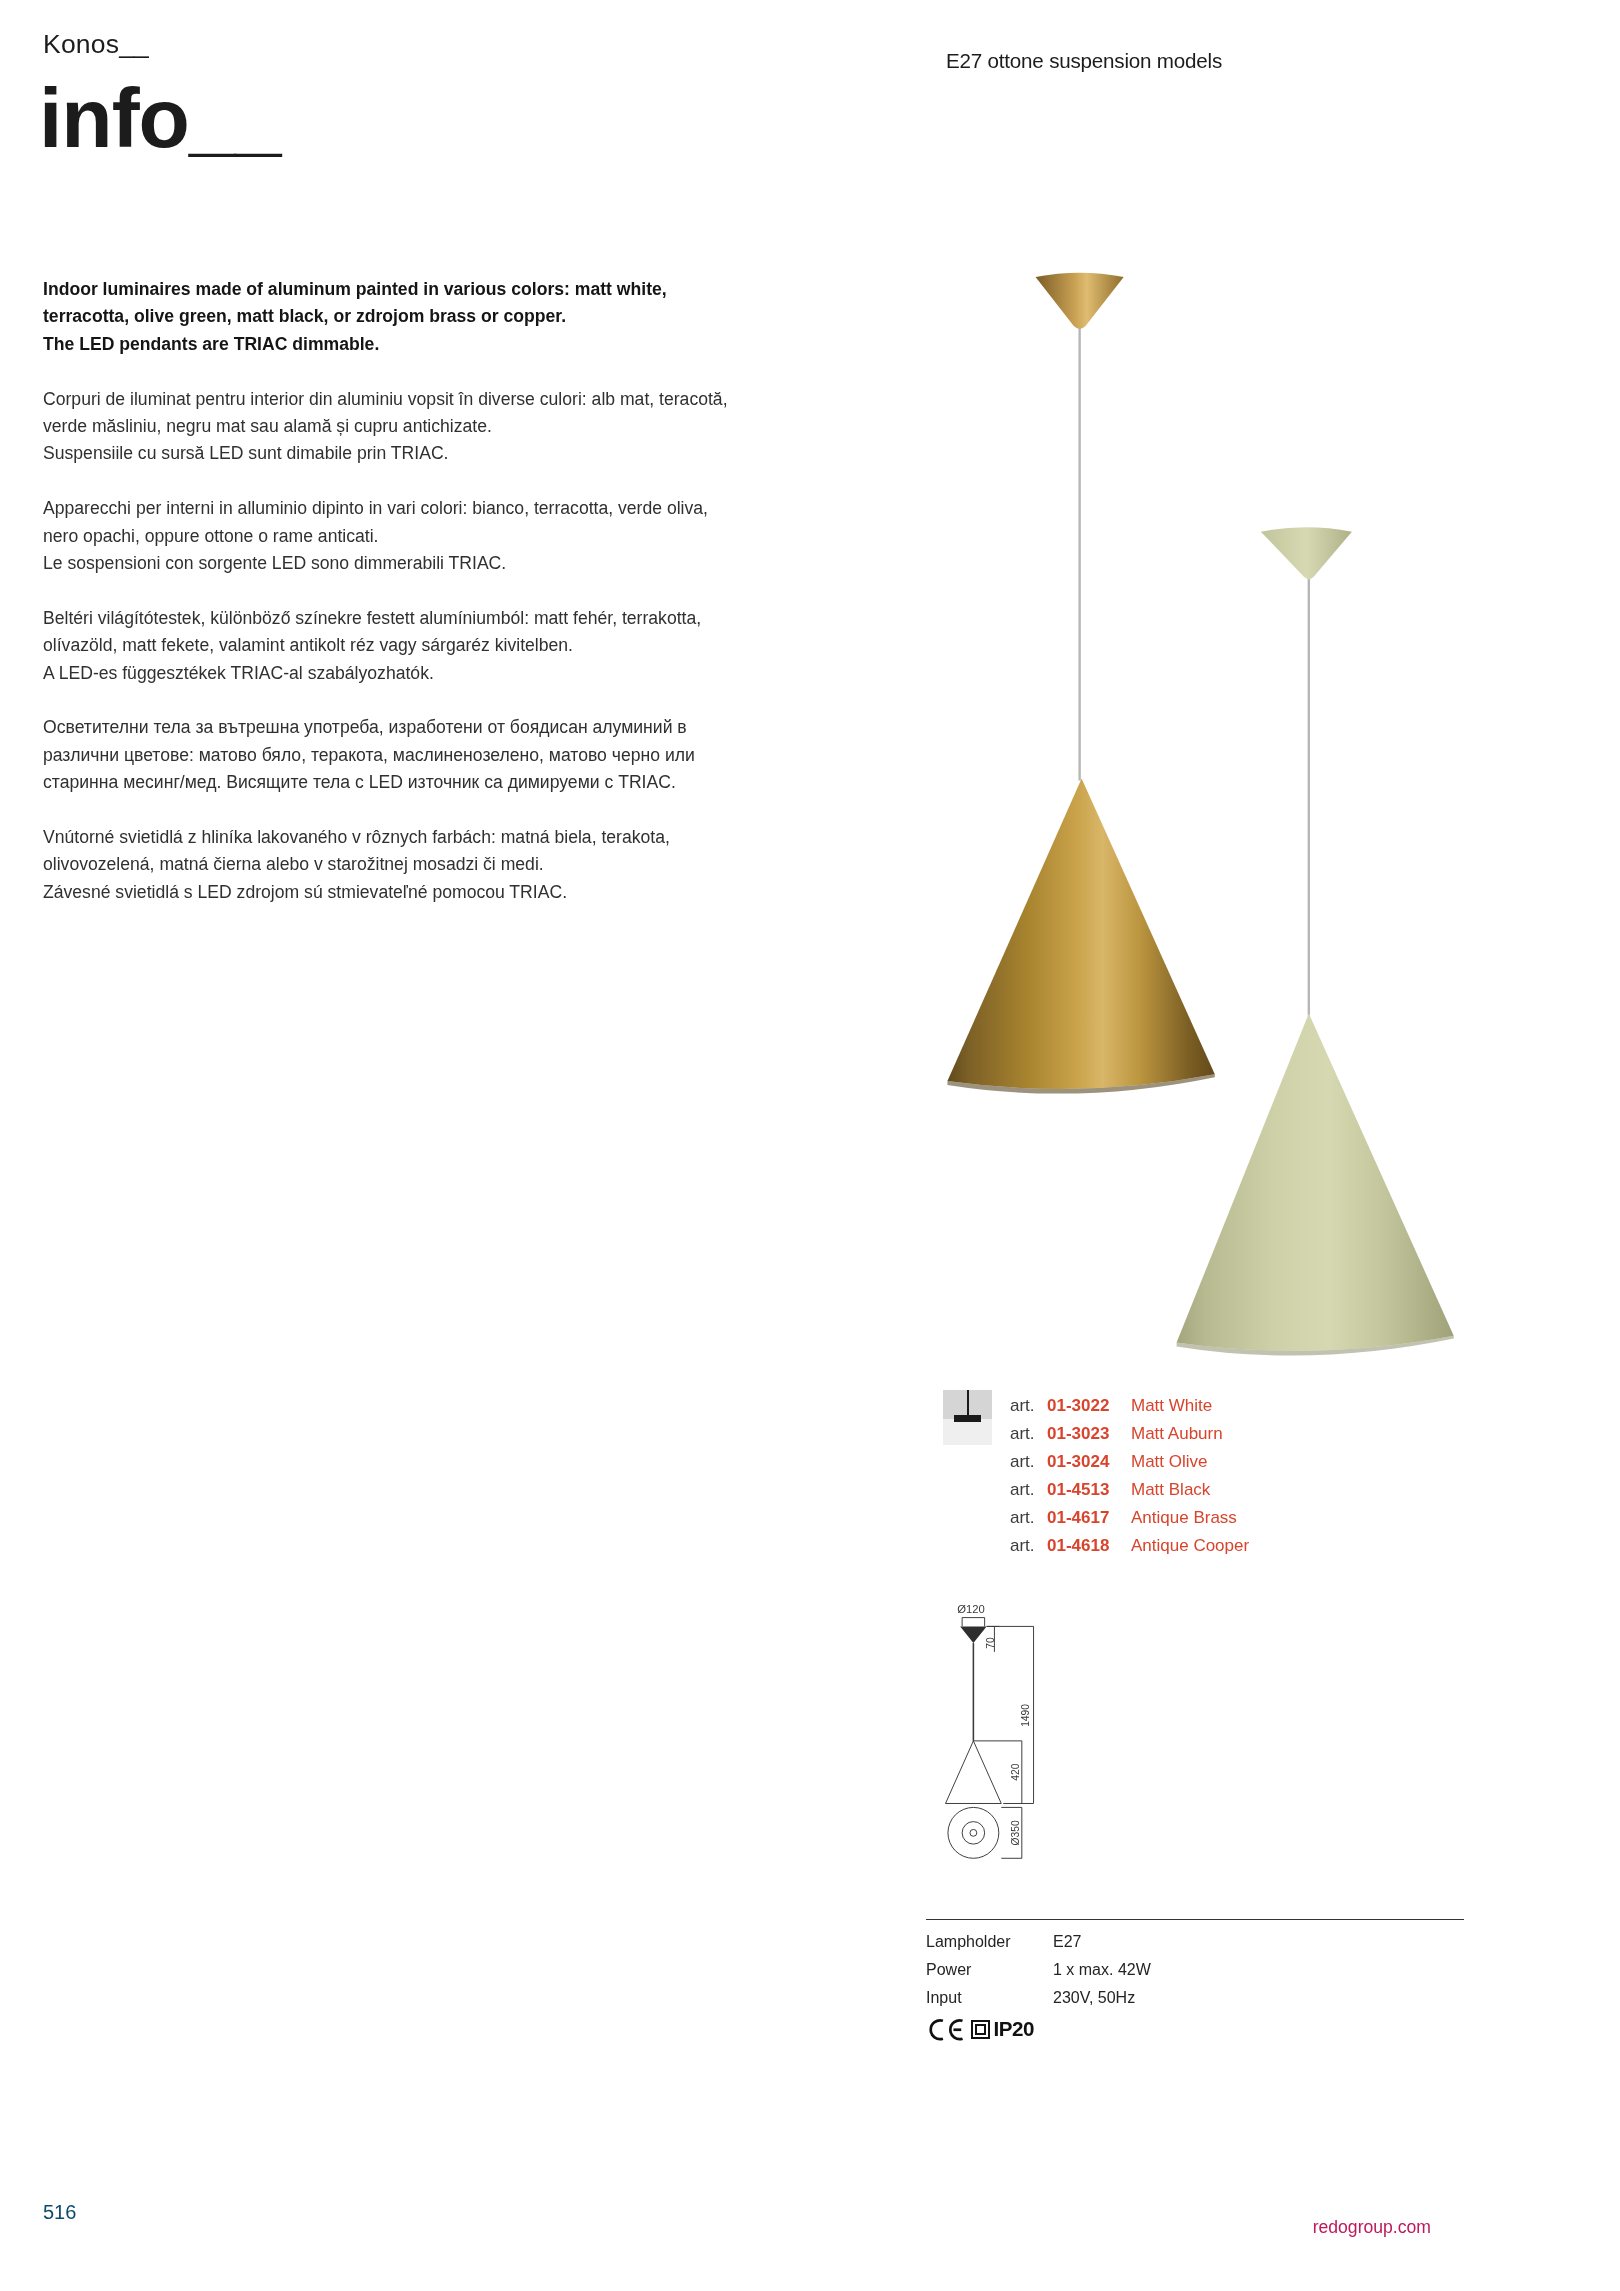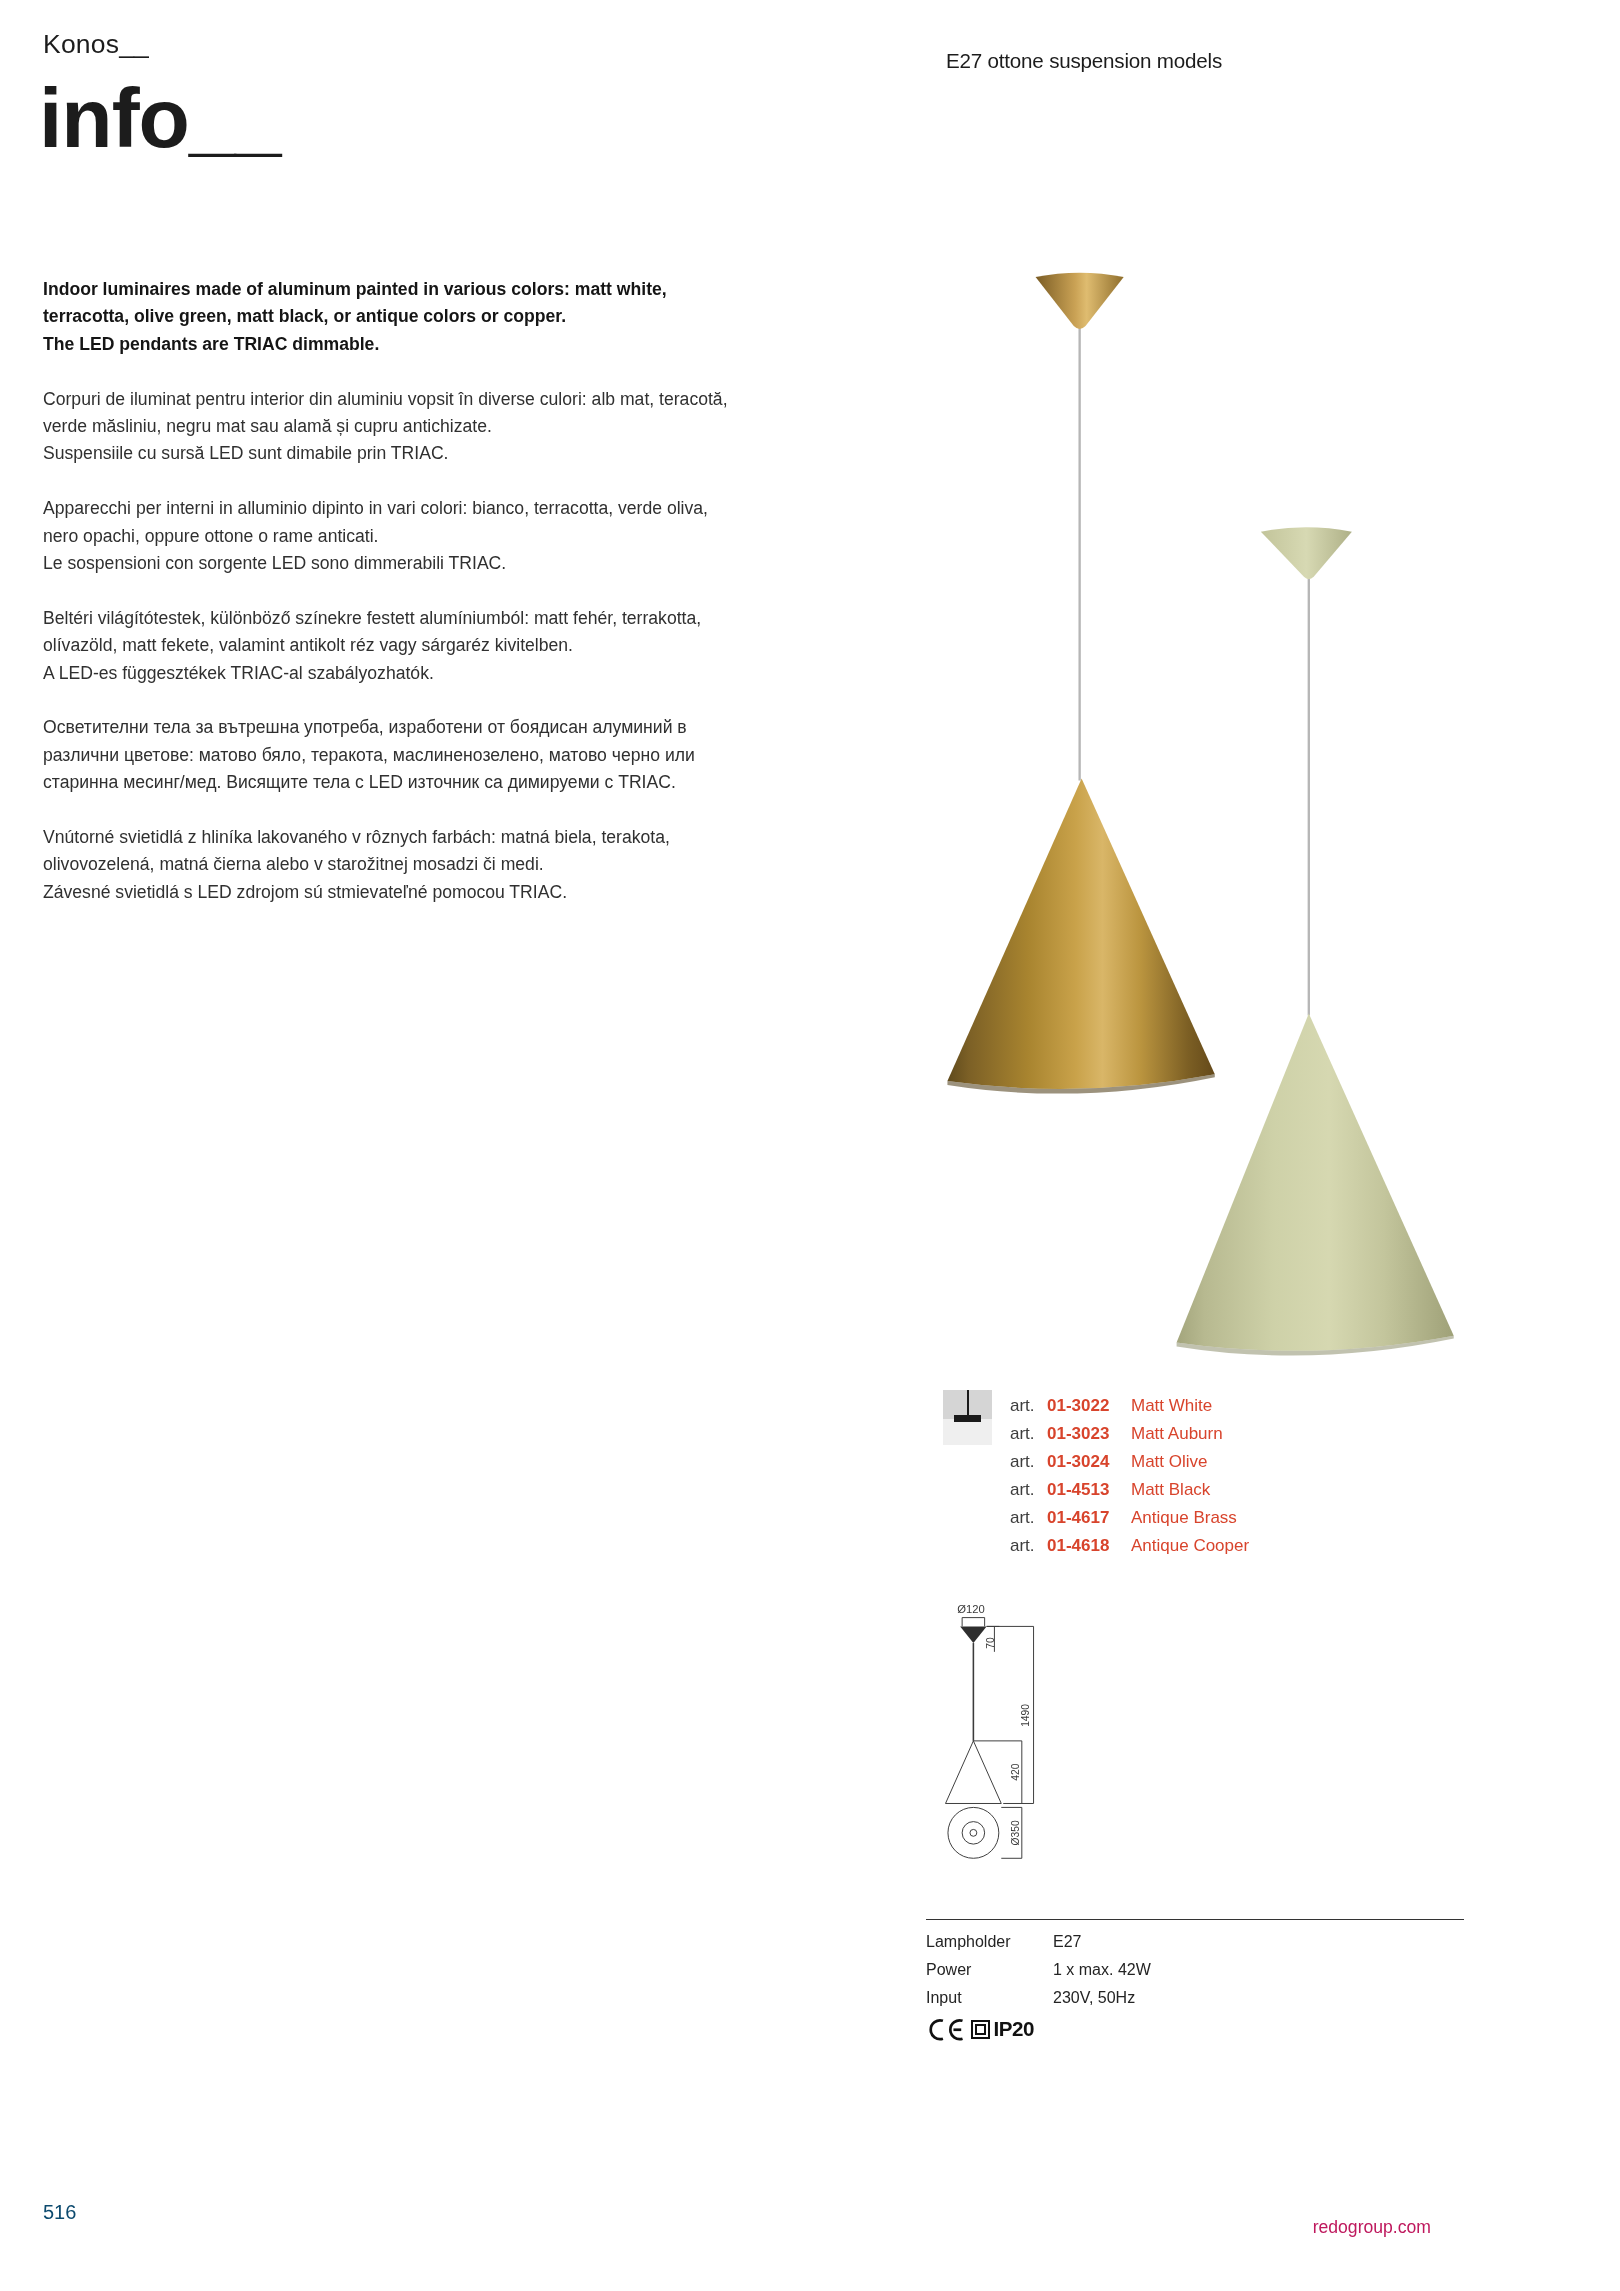--- a/index.html
+++ b/index.html
@@ -43,21 +43,21 @@
 <body>
 
 <div class="canvas">
 
   <div class="brand">Konos__</div>
   <div class="category">E27 ottone suspension models</div>
   <div class="title">info__</div>
 
   <div class="paras">
     <p class="para en">Indoor luminaires made of aluminum painted in various colors: matt white,
-terracotta, olive green, matt black, or antique colors or copper.
+terracotta, olive green, matt black, or zdrojom brass or copper.
 The LED pendants are TRIAC dimmable.</p>
     <p class="para">Corpuri de iluminat pentru interior din aluminiu vopsit în diverse culori: alb mat, teracotă,
 verde măsliniu, negru mat sau alamă și cupru antichizate.
 Suspensiile cu sursă LED sunt dimabile prin TRIAC.</p>
     <p class="para">Apparecchi per interni in alluminio dipinto in vari colori: bianco, terracotta, verde oliva,
 nero opachi, oppure ottone o rame anticati.
 Le sospensioni con sorgente LED sono dimmerabili TRIAC.</p>
     <p class="para">Beltéri világítótestek, különböző színekre festett alumíniumból: matt fehér, terrakotta,
 olívazöld, matt fekete, valamint antikolt réz vagy sárgaréz kivitelben.
 A LED-es függesztékek TRIAC-al szabályozhatók.</p>

